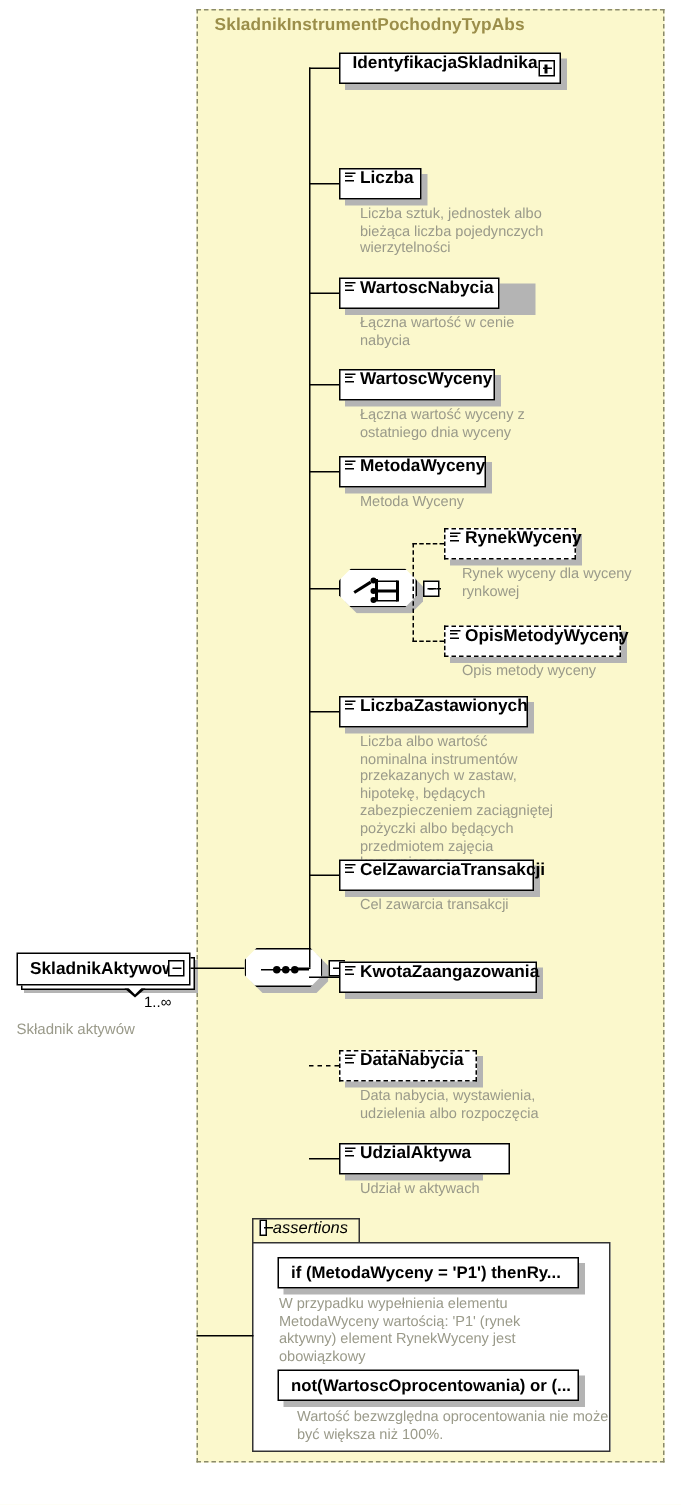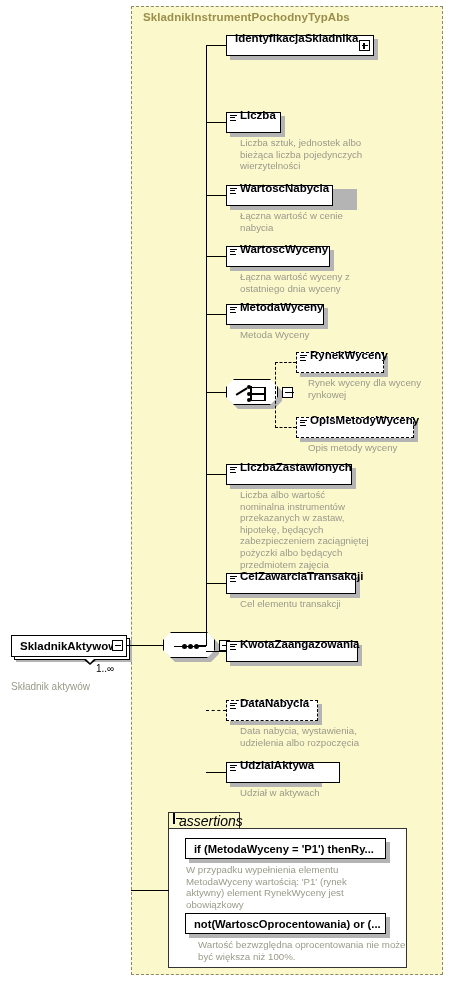--- a/index.html
+++ b/index.html
@@ -35,21 +35,21 @@
   }
 
   
   .el{
     position:absolute;
     box-sizing:border-box;
     background:#ffffff;
     border:1.6px solid #000000;
     height:21px;
     display:flex;
-    align-items:center;
+    align-items:flex-start;
     padding:0 6px 16px 13px;
     font-size:11.5px;
     font-weight:bold;
     color:#000000;
     white-space:nowrap;
   }
   .el.optional{ border:1.6px dashed #000000; }
   .el::after{
     content:"";
     position:absolute;
@@ -198,21 +198,21 @@
   .assert-tab{
     position:absolute;
     box-sizing:border-box;
     background:#fbf8cc;
     border:1.4px solid #333;
     border-bottom:none;
     height:17px;
     display:flex;align-items:flex-start;
     padding:0 7px 0 4px;
     gap:4px;
-    font-size:14px;
+    font-size:11px;
     font-style:italic;
     color:#000;
   }
   .assert-body{
     position:absolute;
     box-sizing:border-box;
     background:#ffffff;
     border:1.4px solid #333;
   }
   .assert-tab .expander{ position:relative; left:0; top:0; }
@@ -418,21 +418,21 @@
     <div class="sh"></div>
     <div class="el" style="width:130px;">
       <span class="tlines">
           <i></i>
           <i></i>
           <i></i>
         </span>
       <span>CelZawarciaTransakcji</span>
     </div>
   </div>
-  <div class="anno" style="left:240px; top:598px; width:160px;">Cel elementu transakcji</div>
+  <div class="anno" style="left:240px; top:598px; width:160px;">Cel zawarcia transakcji</div>
 
   <div class="ln h" style="left:206px; top:651px; width:20px;"></div>
   <div class="elwrap" style="left:226px; top:641px; width:132px; height:21px;">
     <div class="sh"></div>
     <div class="el" style="width:132px;">
       <span class="tlines">
           <i></i>
           <i></i>
           <i></i>
         </span>

